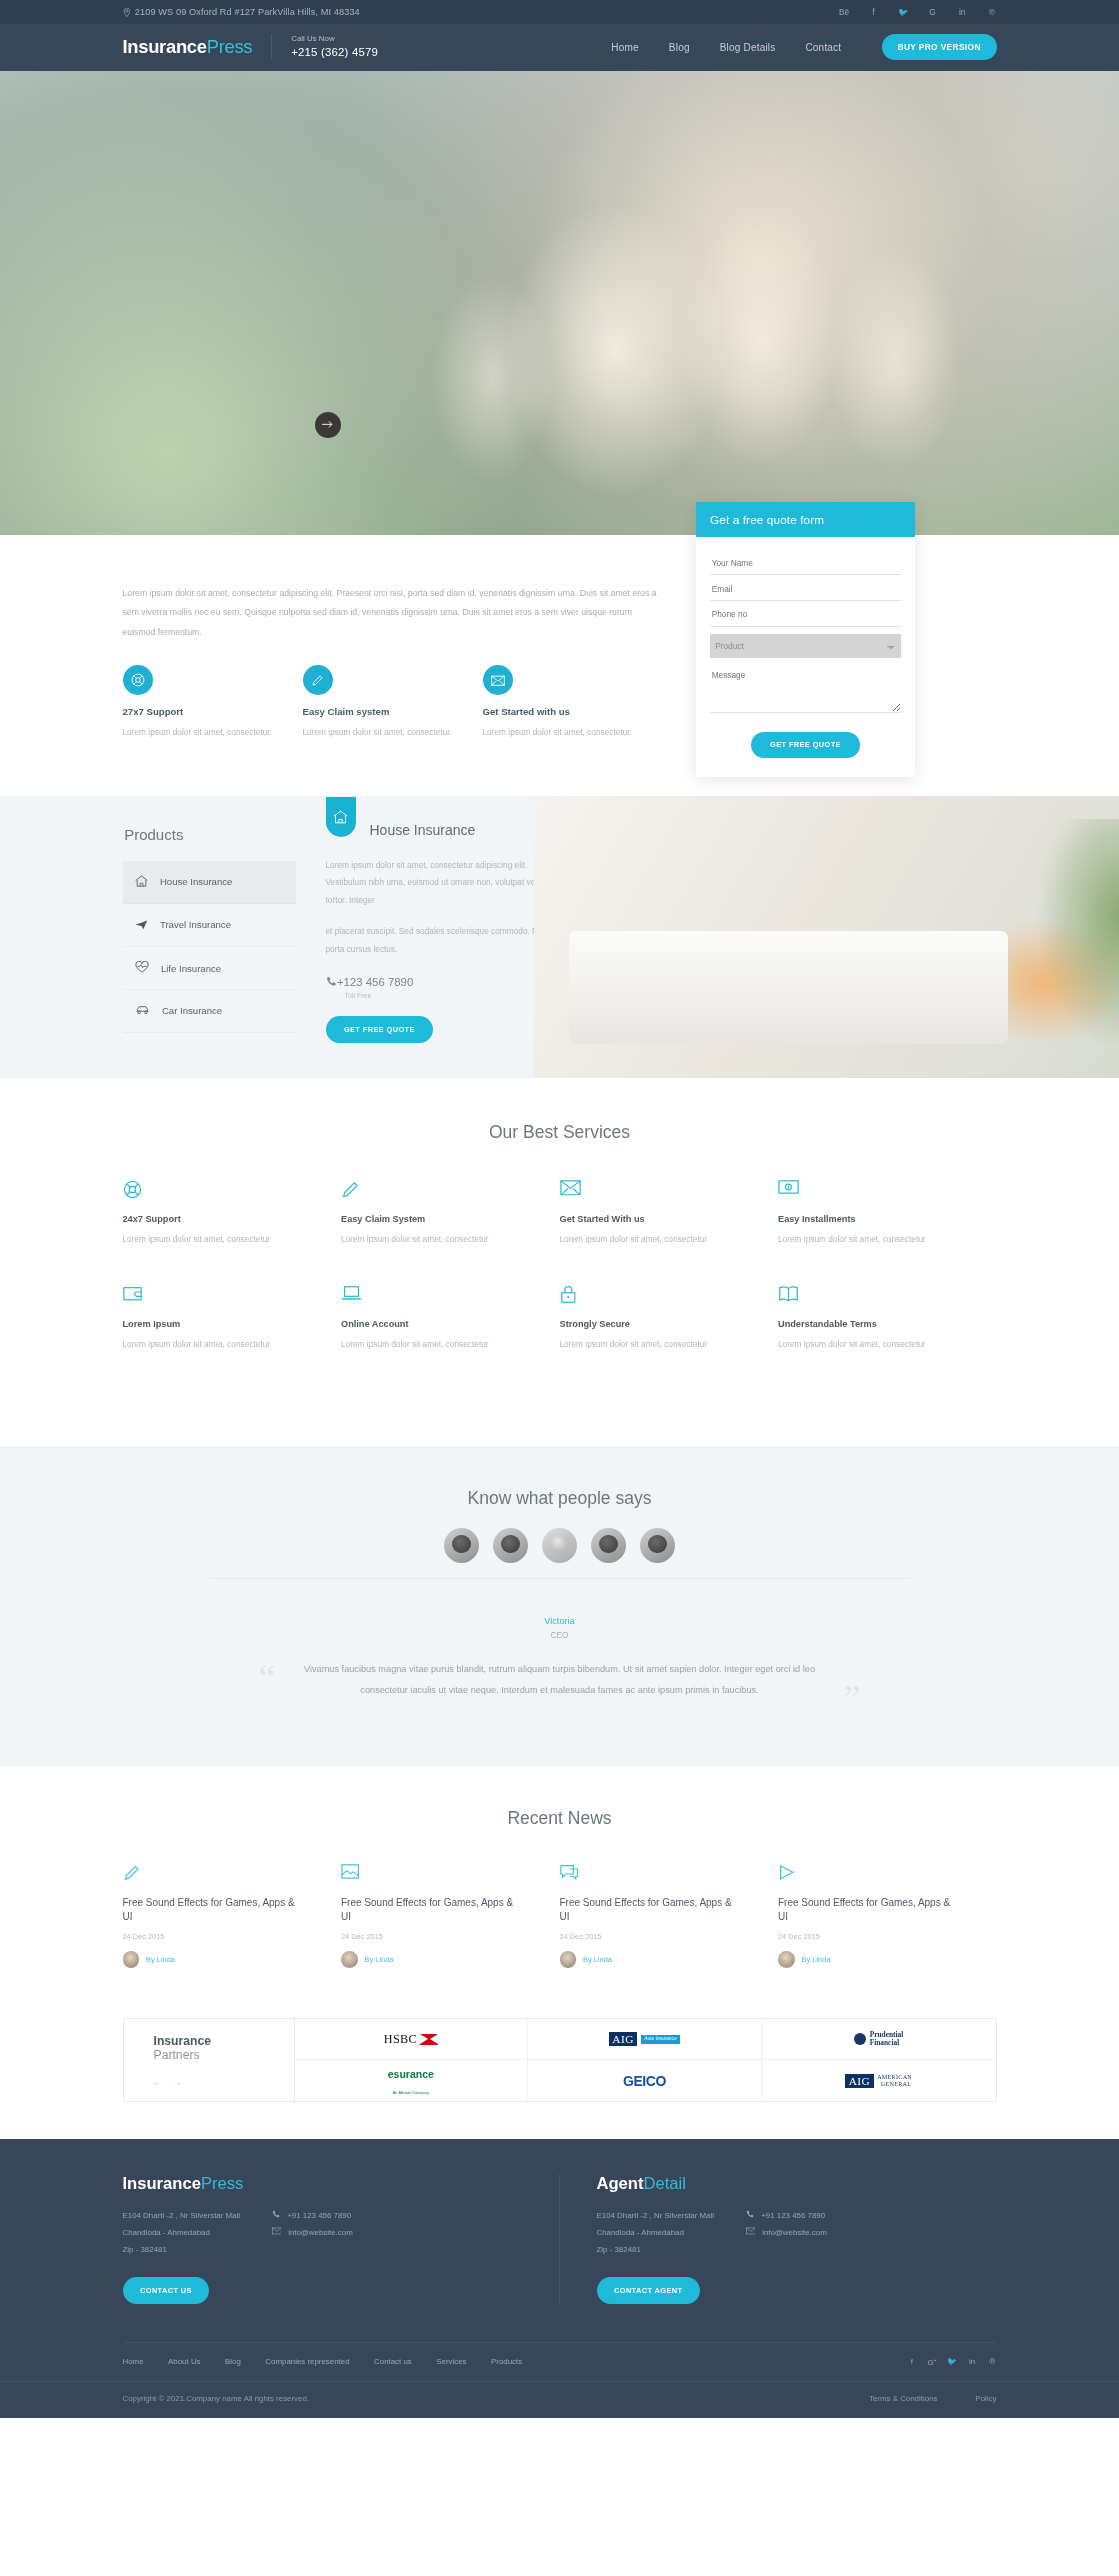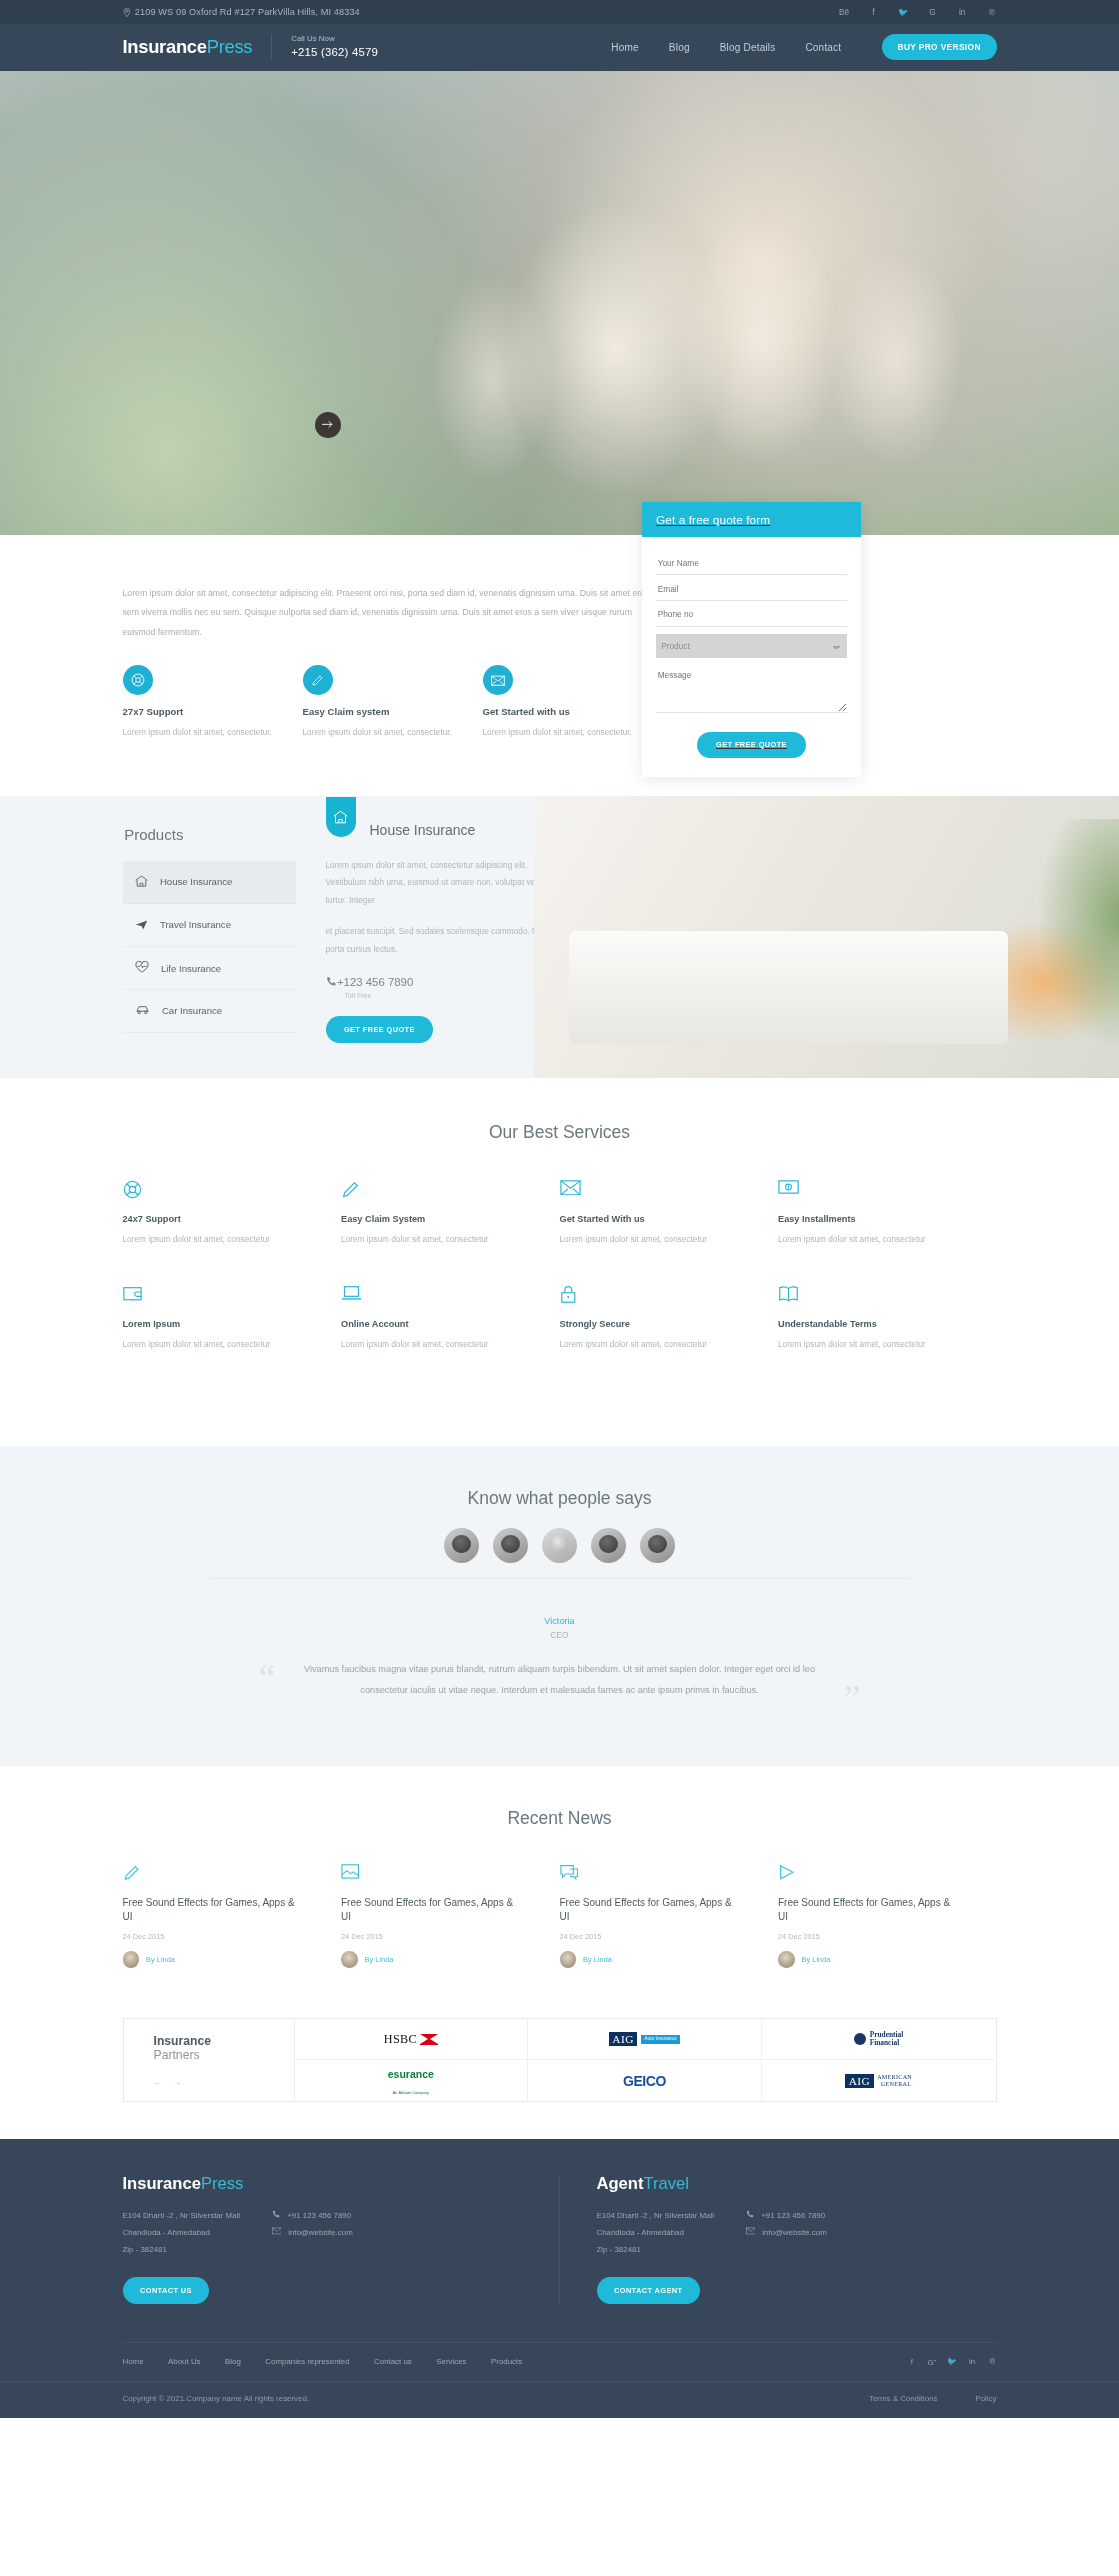--- a/index.html
+++ b/index.html
@@ -174,27 +174,26 @@
     color: #fff;
     display: flex; align-items: center; justify-content: center;
     font-size: 11.4px;
     z-index: 4;
     cursor: pointer;
   }
 
   
   .quote-form {
     position: absolute;
-    left: 642px;
+    left: 696px;
     top: 502px;
     width: 219px;
     background: #fff;
     box-shadow: 0 1.7px 15.7px rgba(0,0,0,.10);
     z-index: 20;
-    text-decoration: underline;
   }
   .quote-head {
     background: #1fb9da;
     color: #fff;
     font-size: 11.8px;
     padding: 10.5px 14px;
     letter-spacing: 0.1px;
   }
   .quote-body { padding: 12.2px 14px 19px; }
   .quote-body input[type=text],
@@ -930,21 +929,21 @@
               </div>
             </div>
           </div>
           <button class="btn-contact">CONTACT US</button>
         </div>
       </div>
 
       <div class="fcol">
         <div class="fcol-inner">
           <div class="flogo">
-            <span class="l1">Agent</span><span class="l2">Travel</span>
+            <span class="l1">Agent</span><span class="l2">Detail</span>
           </div>
           <div class="faddr-row">
             <div class="faddr">
               <div>E104 Dharti -2 , Nr Silverstar Mall</div>
               <div>Chandloda - Ahmedabad</div>
               <div>Zip - 382481</div>
             </div>
             <div class="fcontact">
               <div>
                 <span>

